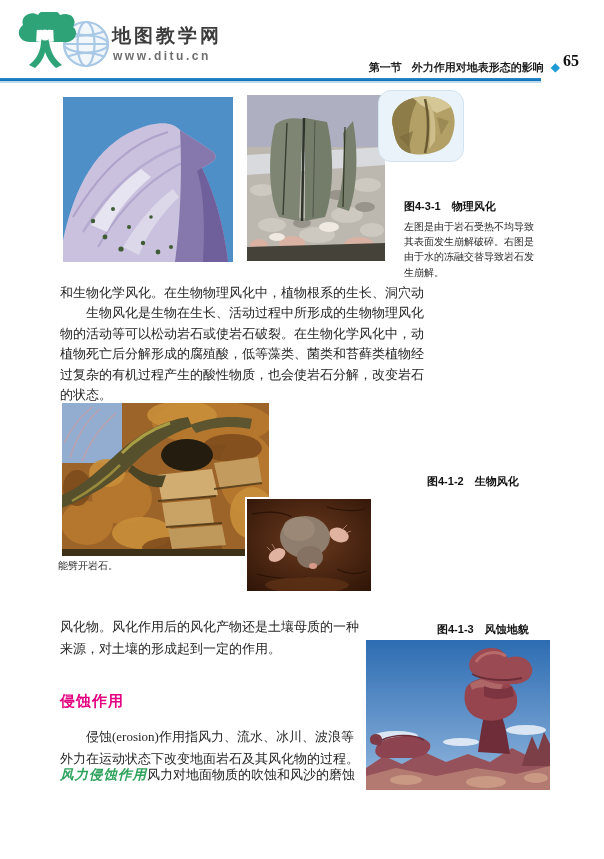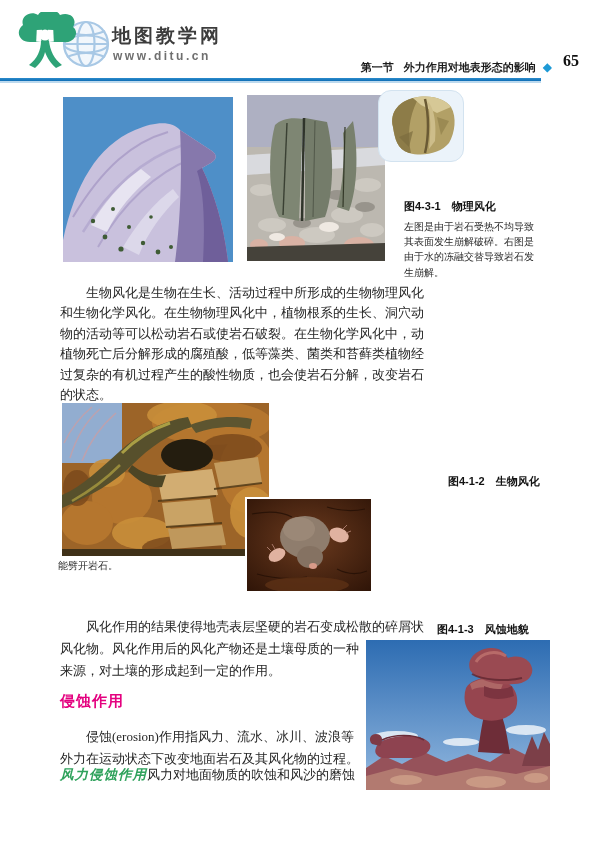--- a/index.html
+++ b/index.html
@@ -59,21 +59,21 @@
         <circle cx="31" cy="23" r="5.5" fill="#ffffff"></circle>
         <path fill="#ffffff" d="M24,30 L29,29 L26,17 L21,19 Z" transform="rotate(18 25 24)"></path>
         <path fill="#ffffff" d="M38,30 L33,29 L36,17 L41,19 Z" transform="rotate(-18 37 24)"></path>
         <path fill="#2ea377" d="M27,29 C27,38 23,47 15,53 L21,56 C27,51 30,45 31,40 C33,45 36,51 42,56 L48,53 C40,47 36,38 35,29 Z"></path>
       </g>
     </svg>
   </div>
   <div class="abs site-name" style="left:112px;top:23px;">地图教学网</div>
   <div class="abs site-url" style="left:113px;top:49px;">www.ditu.cn</div>
 
-  <div class="abs section-row" style="left:0;top:60px;">
+  <div class="abs section-row" style="left:8px;top:60px;">
     <span class="section-label">第一节</span><span>外力作用对地表形态的影响</span><span class="diamond">◆</span>
   </div>
   <div class="abs page-number" style="left:563px;top:52px;">65</div>
   <div class="abs header-rule" style="left:0;top:78px;width:541px;"></div>
   <div class="abs header-rule-glow" style="left:0;top:81px;width:541px;"></div>
 
   <div class="abs" style="left:63px;top:97px;">
     <svg class="photo" width="170" height="165" viewBox="0 0 170 165">
       <rect width="170" height="165" fill="#4e8fc8"></rect>
       <path d="M0,165 L0,143 C12,88 34,49 72,33 C95,23 110,25 117,33 L149,54 C156,59 152,64 146,67 L139,71 C152,98 161,130 165,165 Z" fill="#c9c1dd"></path>
@@ -151,22 +151,22 @@
 
   <div class="abs fig-title" style="left:404px;top:199px;">图4-3-1　物理风化</div>
   <div class="abs small-cap fig1-lines" style="left:404px;top:219px;">
     <div>左图是由于岩石受热不均导致</div>
     <div>其表面发生崩解破碎。右图是</div>
     <div>由于水的冻融交替导致岩石发</div>
     <div>生崩解。</div>
   </div>
 
   <div class="abs para" style="left:60px;top:283px;">
+    <div>和生物化学风化。在生物物理风化中，植物根系的生长、洞穴动</div>
     <div>　　生物风化是生物在生长、活动过程中所形成的生物物理风化</div>
-    <div>和生物化学风化。在生物物理风化中，植物根系的生长、洞穴动</div>
     <div>物的活动等可以松动岩石或使岩石破裂。在生物化学风化中，动</div>
     <div>植物死亡后分解形成的腐殖酸，低等藻类、菌类和苔藓类植物经</div>
     <div>过复杂的有机过程产生的酸性物质，也会使岩石分解，改变岩石</div>
     <div>的状态。</div>
   </div>
 
   <div class="abs" style="left:62px;top:403px;">
     <svg class="photo" width="207" height="153" viewBox="0 0 207 153">
       <rect width="207" height="153" fill="#9c6428"></rect>
       <rect width="60" height="60" fill="#92add0"></rect>
@@ -237,29 +237,28 @@
       </g>
       <g stroke="#a87868" stroke-width="1" fill="none">
         <path d="M24,52 L20,48"></path>
           <path d="M28,50 L25,45"></path>
           <path d="M96,30 L100,26"></path>
           <path d="M99,34 L104,32"></path>
       </g>
     </svg>
   </div>
 
-  <div class="abs fig-title" style="left:427px;top:474px;margin-left:21px;">图4-1-2　生物风化</div>
+  <div class="abs fig-title" style="left:427px;top:474px;">图4-1-2　生物风化</div>
 
   <div class="abs small-cap" style="left:58px;top:558px;">
     <div>能劈开岩石。</div>
   </div>
 
 
   <div class="abs para para2" style="left:60px;top:616px;">
-    <div>　　风化作用的结果使得地壳表层坚硬的岩石变成松散的碎屑状</div>
     <div>风化物。风化作用后的风化产物还是土壤母质的一种</div>
     <div>来源，对土壤的形成起到一定的作用。</div>
   </div>
 
   <div class="abs fig-title" style="left:437px;top:622px;">图4-1-3　风蚀地貌</div>
 
   <div class="abs" style="left:366px;top:640px;">
     <svg class="photo" width="184" height="150" viewBox="0 0 184 150">
       <defs>
         <linearGradient id="rsky" x1="0" y1="0" x2="0" y2="1">

